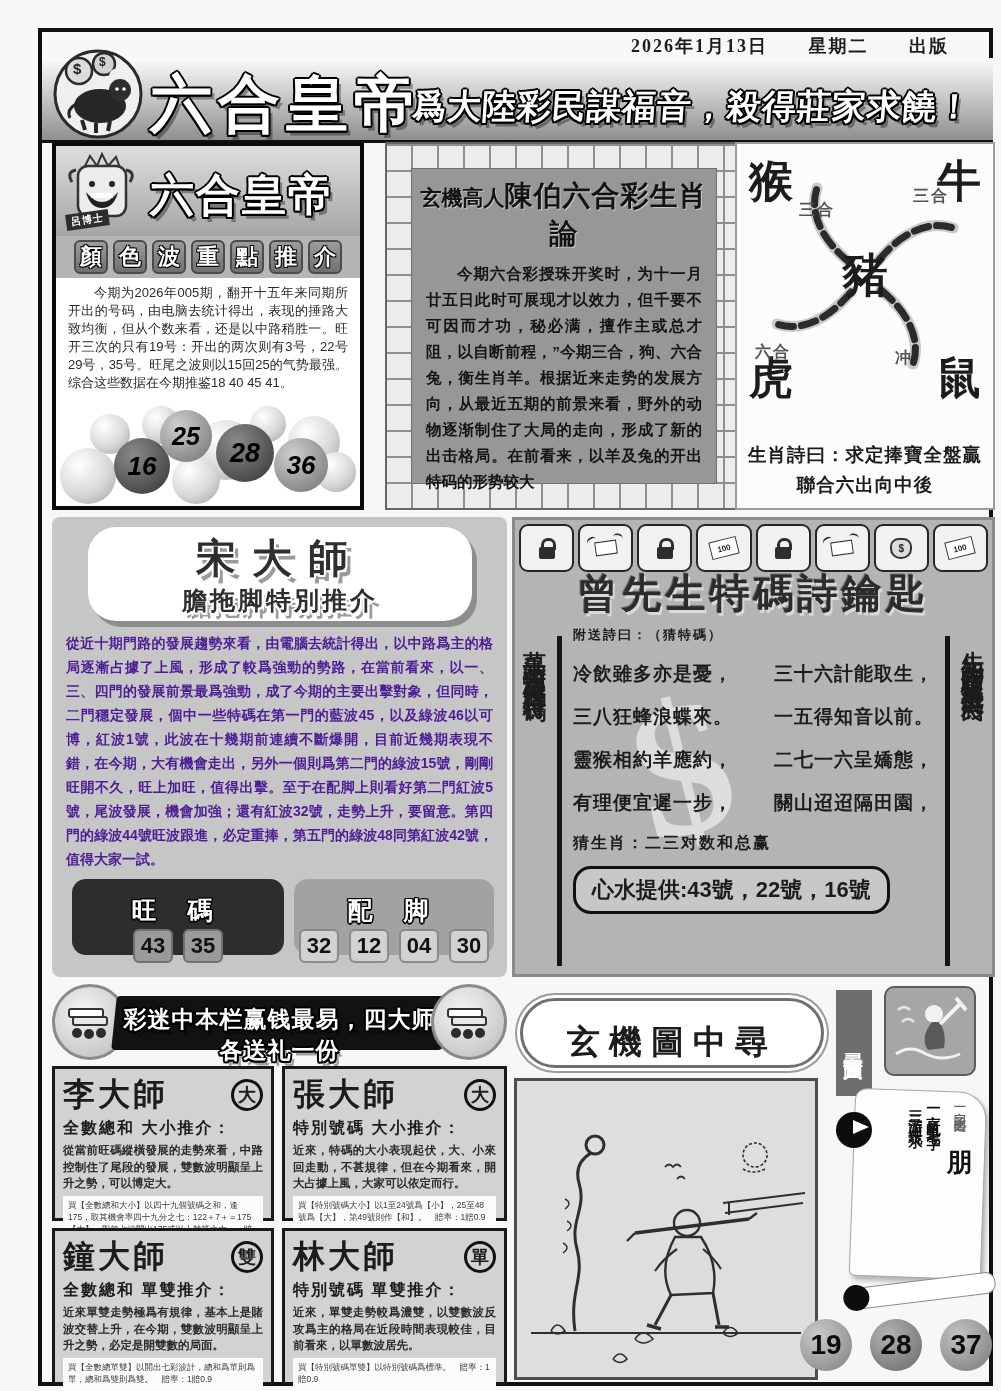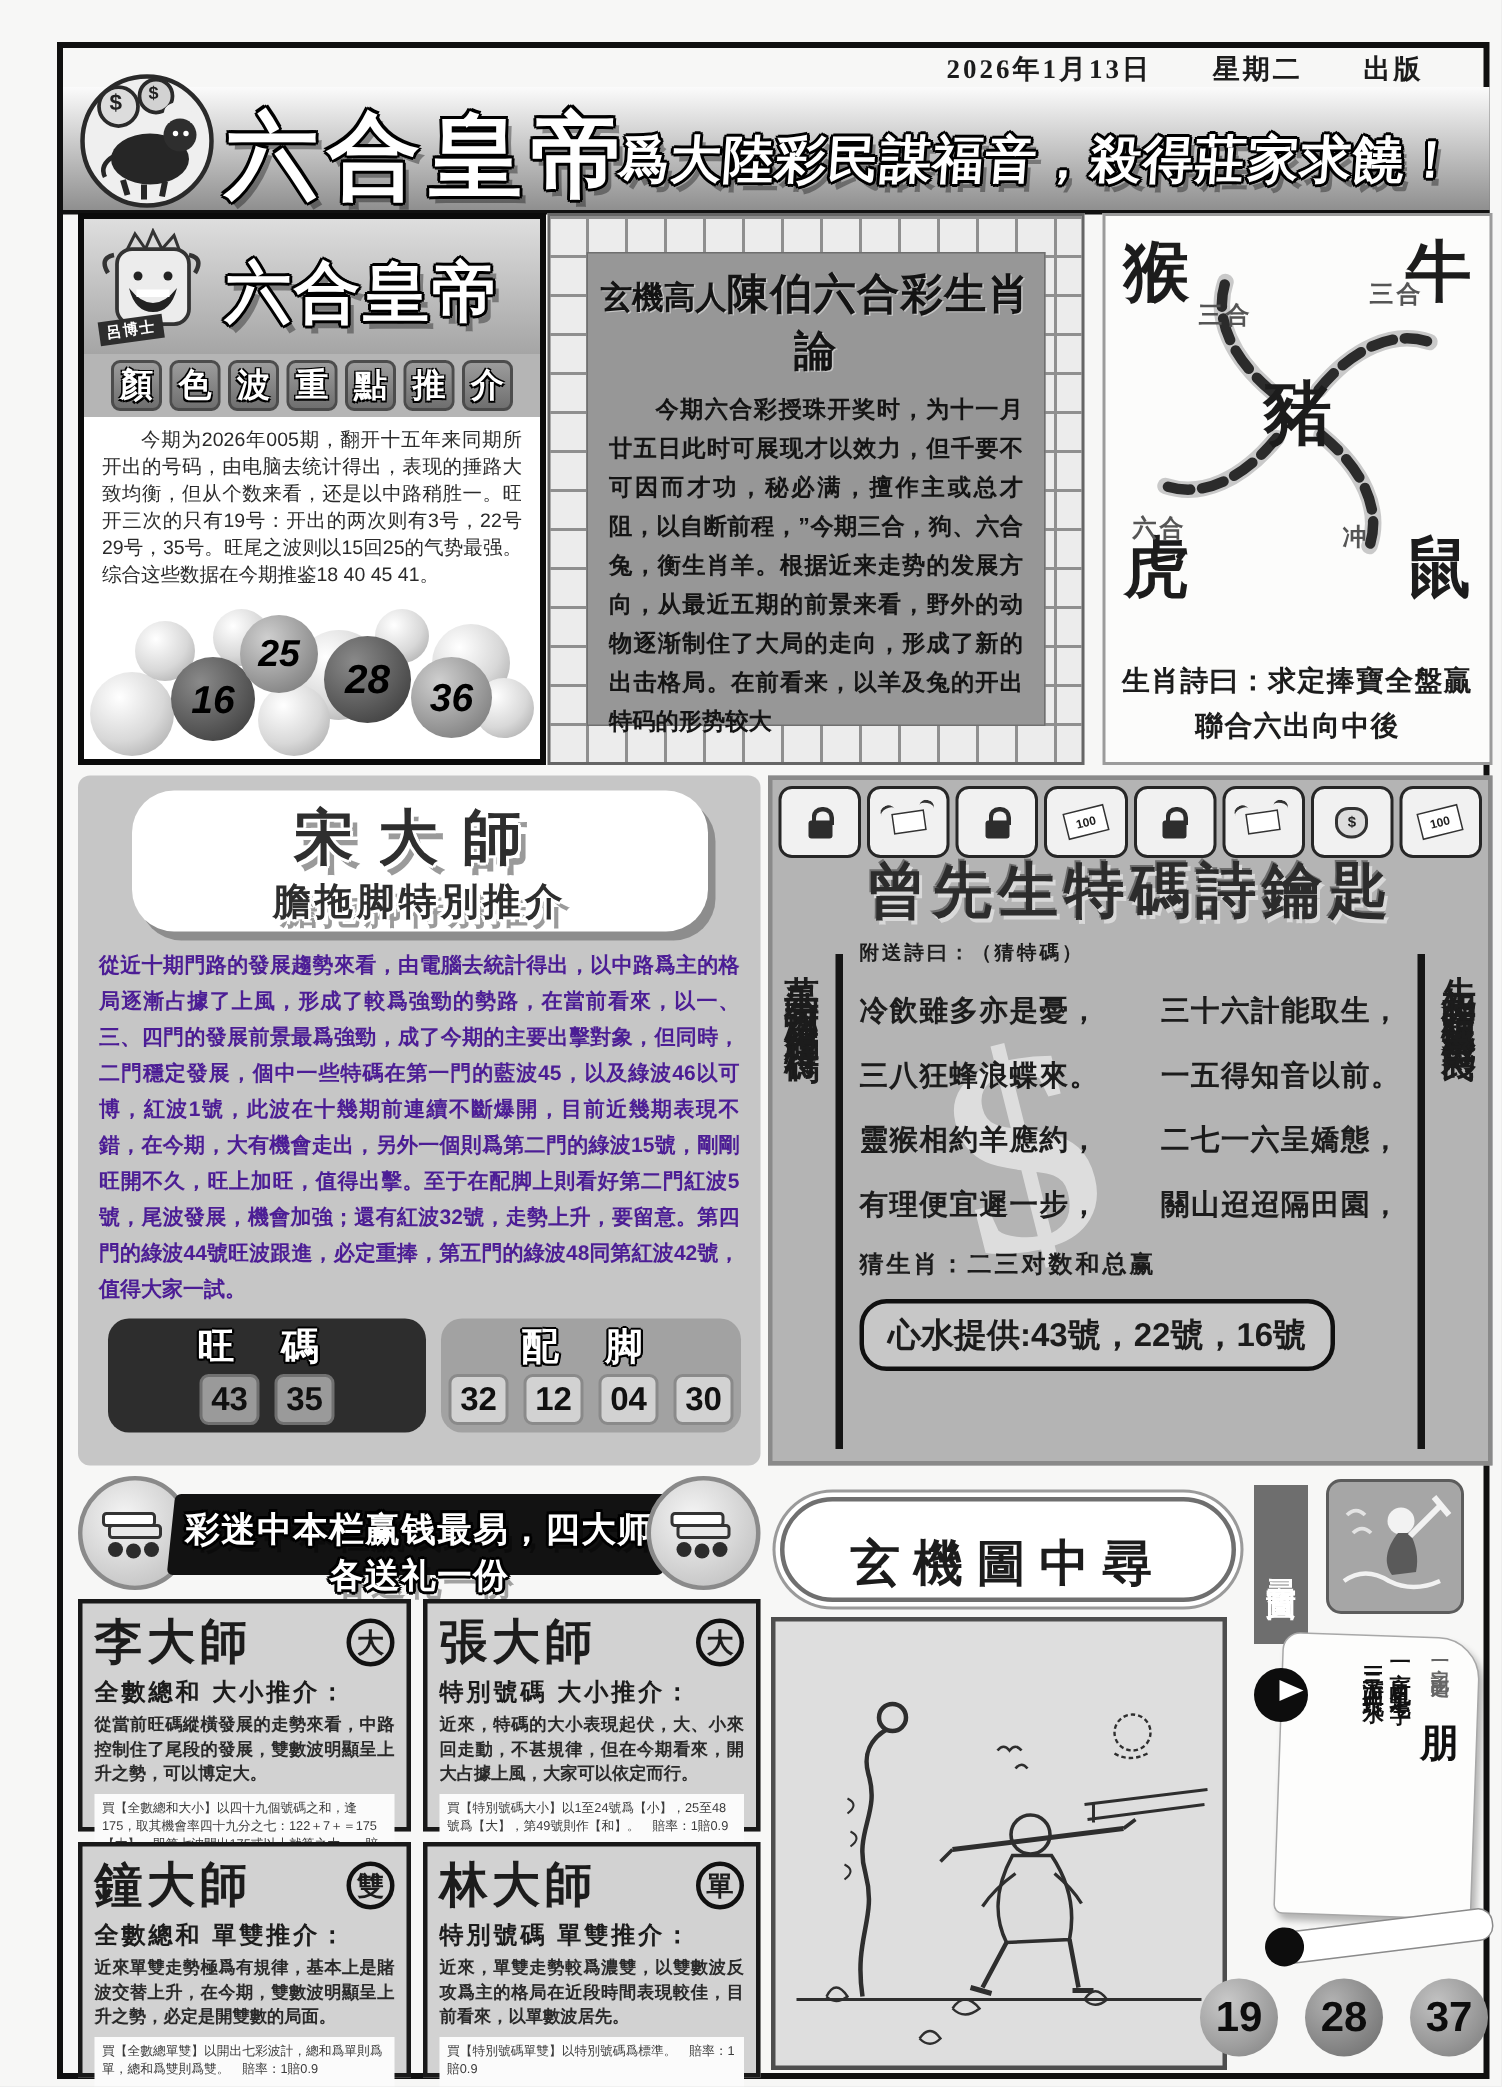--- a/index.html
+++ b/index.html
@@ -33,21 +33,21 @@
          border:2px solid #4c4c4c;display:flex;align-items:center;justify-content:center;
          font-size:22px;font-weight:900;color:#fff;text-shadow:1px 1px 0 #000,-1px -1px 0 #000,1px -1px 0 #000,-1px 1px 0 #000;box-sizing:border-box;}
   .cbody{padding:6px 12px 0 12px;font-size:13px;line-height:18px;text-align:justify;text-indent:2em;color:#2a2a2a;}
   .cballs{position:absolute;left:0;bottom:0;width:304px;height:102px;background:#fff;}
   .ball{position:absolute;border-radius:50%;display:flex;align-items:center;justify-content:center;
         font-weight:900;font-style:italic;color:#000;}
   .ball.w{background:radial-gradient(circle at 35% 30%,#ffffff,#d8d8d8 55%,#9f9f9f);}
   .ball.d{background:radial-gradient(circle at 35% 30%,#8a8a8a,#565656 60%,#333);}
   .ball.m{background:radial-gradient(circle at 35% 30%,#cfcfcf,#969696 60%,#6f6f6f);}
   
-  .zbox{position:absolute;left:365px;top:142px;width:358px;height:368px;box-sizing:border-box;
+  .zbox{position:absolute;left:385px;top:142px;width:358px;height:368px;box-sizing:border-box;
         background-color:#ececec;
         background-image:repeating-linear-gradient(0deg,transparent 0 24px,#8f8f8f 24px 26px),
                          repeating-linear-gradient(90deg,transparent 0 24px,#8f8f8f 24px 26px);
         border:2px solid #666;}
   .zinner{position:absolute;left:24px;top:24px;right:24px;bottom:24px;background:#979797;border:1px solid #6f6f6f;}
   .ztitle{text-align:center;padding-top:8px;font-weight:900;color:#131313;text-shadow:1px 1px 0 #c6c6c6;}
   .ztitle .pre{font-size:21px;}
   .ztitle .main{font-size:28px;letter-spacing:1px;}
   .zbody{padding:8px 14px 0 14px;font-size:15.5px;line-height:26px;font-weight:700;color:#141414;text-align:justify;text-indent:2em;}
   
@@ -59,21 +59,21 @@
   .ppoem{position:absolute;left:0;bottom:8px;width:100%;text-align:center;font-weight:900;font-size:18.5px;letter-spacing:1px;line-height:30px;}
   
   .spanel{position:absolute;left:52px;top:517px;width:455px;height:460px;background:#c6c6c6;border-radius:8px;}
   .sbanner{position:absolute;left:36px;top:10px;width:384px;height:94px;background:#fff;border-radius:28px;
            box-shadow:5px 6px 0 #8d8d8d;text-align:center;}
   .sbanner .t1{font-size:40px;font-weight:900;letter-spacing:16px;margin-top:4px;}
   .sbanner .t2{font-size:25px;font-weight:900;letter-spacing:3px;margin-top:-2px;}
   .sbody{position:absolute;left:14px;top:114px;width:427px;font-size:14px;line-height:24px;font-weight:bold;
          text-align:justify;color:#4c1d95;text-indent:0;}
   .numbox{position:absolute;top:362px;height:76px;border-radius:14px;box-sizing:border-box;text-align:center;}
-  .numbox .lbl{font-size:25px;font-weight:900;letter-spacing:12px;margin-top:2px;}
+  .numbox .lbl{font-size:25px;font-weight:900;letter-spacing:12px;margin-top:15px;}
   .numrow{display:flex;justify-content:center;gap:10px;margin-top:2px;}
   .numcell{width:40px;height:34px;border-radius:6px;display:flex;align-items:center;justify-content:center;
            font-size:22px;font-weight:900;color:#111;box-sizing:border-box;}
   .wangbox{left:20px;width:212px;background:#2d2d2d;}
   .wangbox .numcell{background:#9a9a9a;border:2px solid #707070;}
   .peibox{left:242px;width:200px;background:#a2a2a2;}
   .peibox .numcell{background:#d2d2d2;border:2px solid #8a8a8a;}
   .olbl{color:#fff;text-shadow:-1.5px 0 #000,1.5px 0 #000,0 -1.5px #000,0 1.5px #000,
         -1px -1px #000,1px -1px #000,-1px 1px #000,1px 1px #000;}
   

